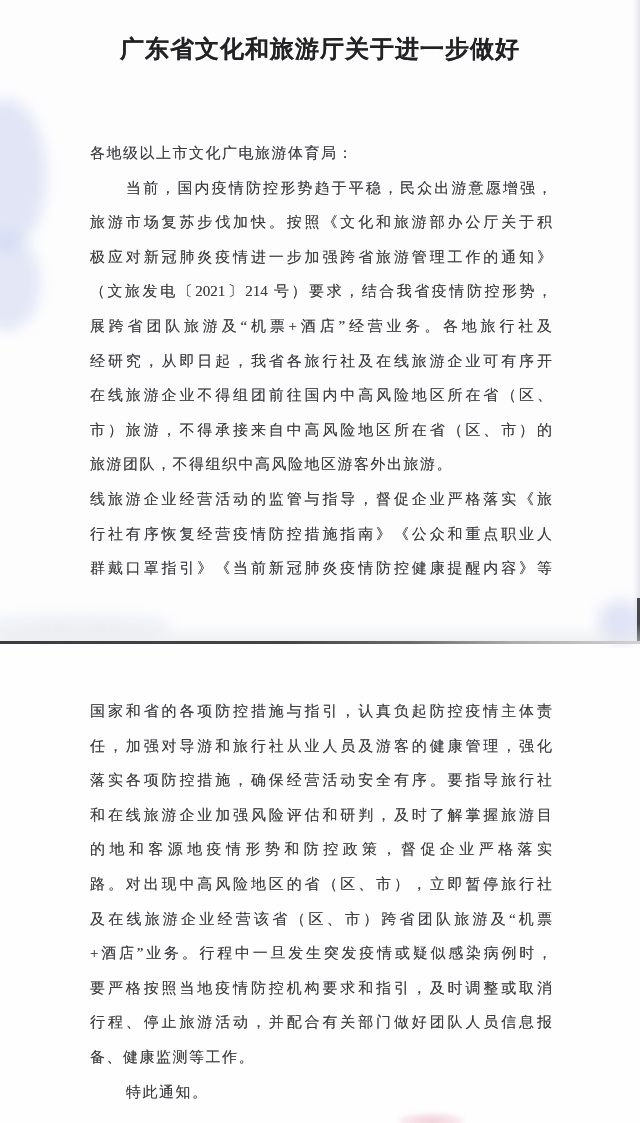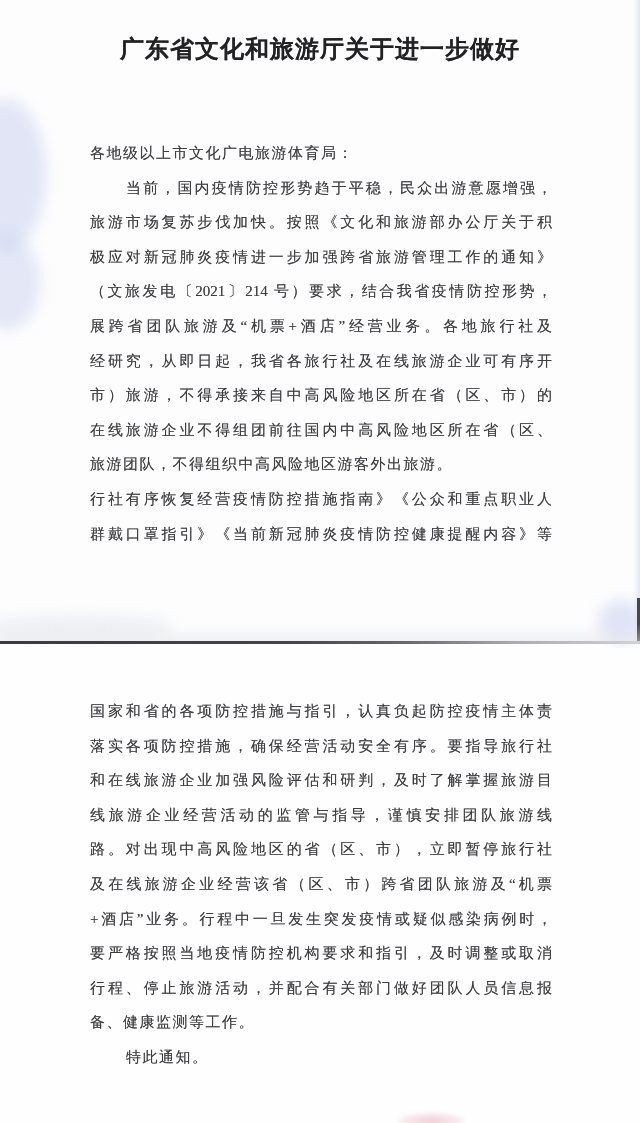--- a/index.html
+++ b/index.html
@@ -125,37 +125,39 @@
     </h1>
 
     <div class="body">
         <div class="line">各地级以上市文化广电旅游体育局：</div>
         <div class="line indent justify">当前，国内疫情防控形势趋于平稳，民众出游意愿增强，</div>
         <div class="line justify">旅游市场复苏步伐加快。按照《文化和旅游部办公厅关于积</div>
         <div class="line justify">极应对新冠肺炎疫情进一步加强跨省旅游管理工作的通知》</div>
         <div class="line justify">（文旅发电〔2021〕214 号）要求，结合我省疫情防控形势，</div>
         <div class="line justify">展跨省团队旅游及“机票+酒店”经营业务。各地旅行社及</div>
         <div class="line justify">经研究，从即日起，我省各旅行社及在线旅游企业可有序开</div>
+        <div class="line justify">在线旅游企业不得组团前往国内中高风险地区所在省（区、</div>
         <div class="line justify">市）旅游，不得承接来自中高风险地区所在省（区、市）的</div>
-        <div class="line justify">在线旅游企业不得组团前往国内中高风险地区所在省（区、</div>
         <div class="line">旅游团队，不得组织中高风险地区游客外出旅游。</div>
+        <div class="line justify">线旅游企业经营活动的监管与指导，督促企业严格落实《旅</div>
         <div class="line justify">行社有序恢复经营疫情防控措施指南》《公众和重点职业人</div>
         <div class="line justify">群戴口罩指引》《当前新冠肺炎疫情防控健康提醒内容》等</div>
       </div>
   </section>
 
   <div class="separator-haze"></div>
   <div class="page-separator"></div>
 
   <section class="page page-2">
     <div class="body">
         <div class="line justify">国家和省的各项防控措施与指引，认真负起防控疫情主体责</div>
+        <div class="line justify">任，加强对导游和旅行社从业人员及游客的健康管理，强化</div>
         <div class="line justify">落实各项防控措施，确保经营活动安全有序。要指导旅行社</div>
         <div class="line justify">和在线旅游企业加强风险评估和研判，及时了解掌握旅游目</div>
-        <div class="line justify">线旅游企业经营活动的监管与指导，谨慎安排团队旅游线</div>
+        <div class="line justify">的地和客源地疫情形势和防控政策，督促企业严格落实</div>
         <div class="line justify">路。对出现中高风险地区的省（区、市），立即暂停旅行社</div>
         <div class="line justify">及在线旅游企业经营该省（区、市）跨省团队旅游及“机票</div>
         <div class="line justify">+酒店”业务。行程中一旦发生突发疫情或疑似感染病例时，</div>
         <div class="line justify">要严格按照当地疫情防控机构要求和指引，及时调整或取消</div>
         <div class="line justify">行程、停止旅游活动，并配合有关部门做好团队人员信息报</div>
         <div class="line">备、健康监测等工作。</div>
         <div class="line indent">特此通知。</div>
       </div>
   </section>
 

